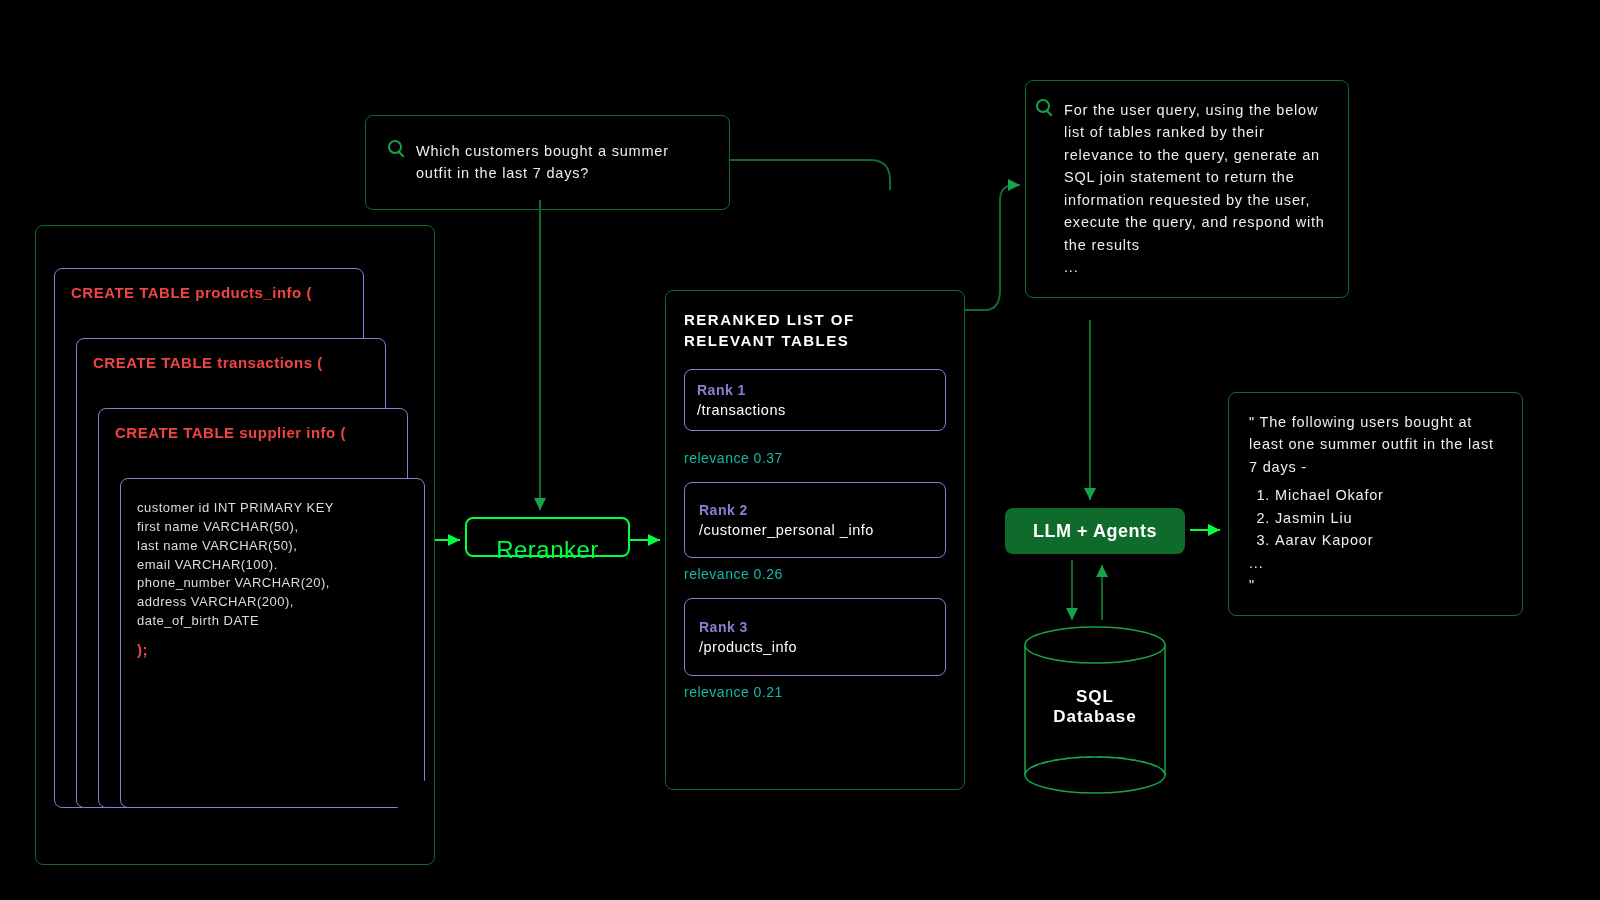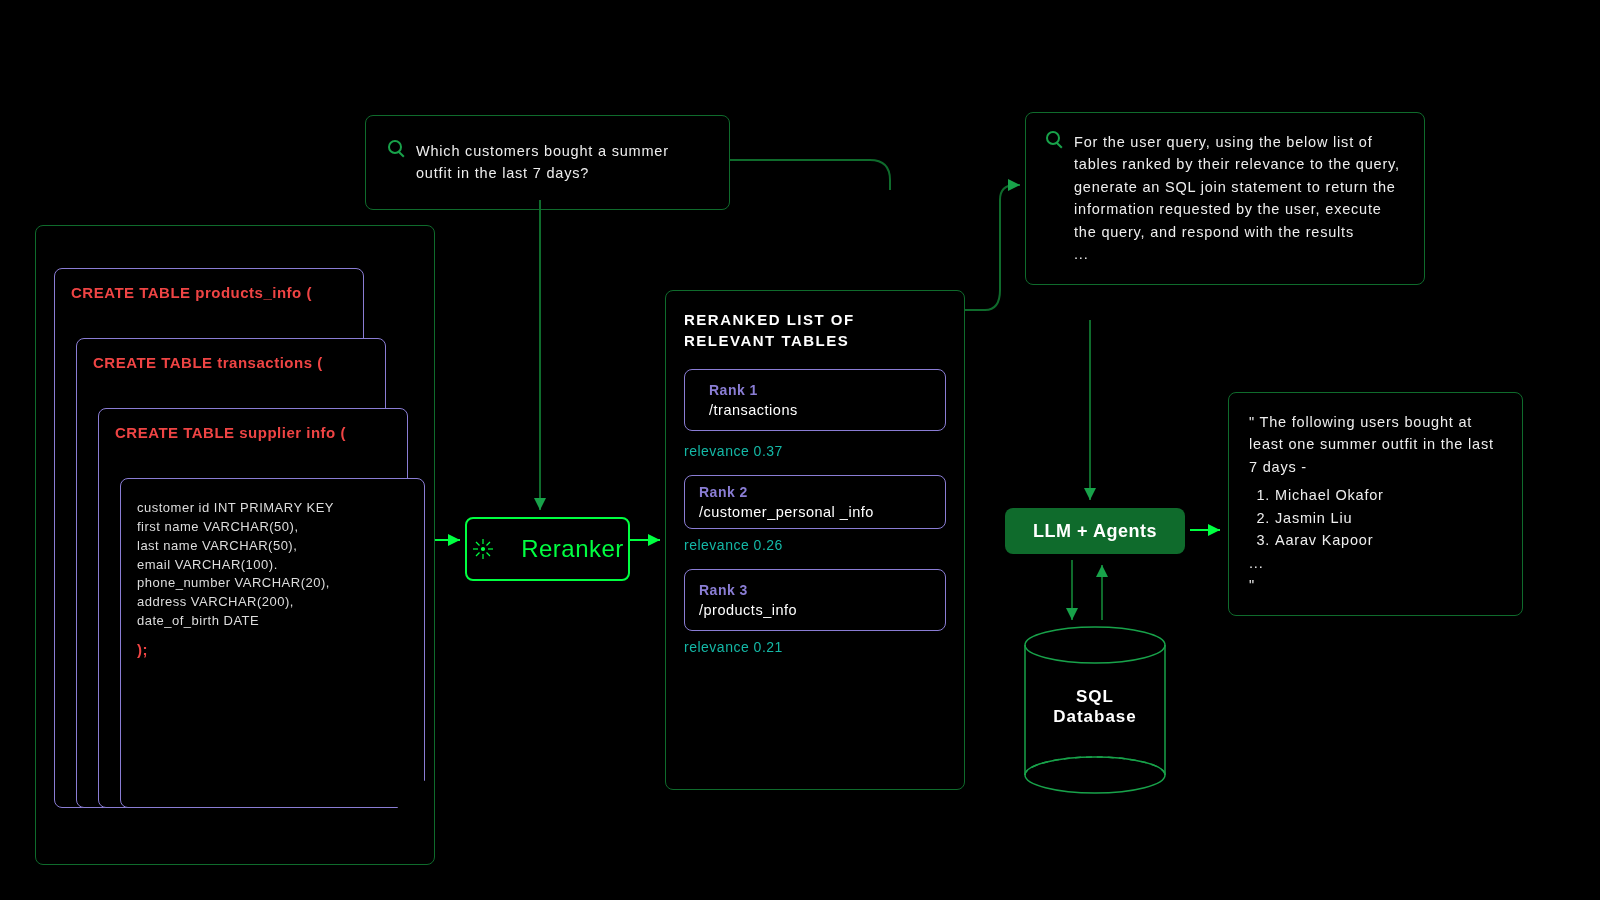--- a/index.html
+++ b/index.html
@@ -147,59 +147,59 @@
           <div class="mono-small">phone_number VARCHAR(20),</div>
           <div class="mono-small">address VARCHAR(200),</div>
           <div class="mono-small">date_of_birth DATE</div>
         </div>
       <div class="mono-bold" style="margin-top:10px;">);</div>
       <div class="page-fold"></div>
     </div>
   </div>
 </div>
 
-<div class="box bright-green-border" style="left:465px; top:517px; width:165px; height:64px; display:flex; align-items:center; justify-content:center; gap:26px;">
+<div class="box bright-green-border" style="left:465px; top:517px; width:165px; height:40px; display:flex; align-items:center; justify-content:center; gap:26px;flex-direction:column;">
   <svg width="24" height="24" viewBox="0 0 24 24">
     <g stroke="#00ff41" stroke-width="1.2">
       <circle cx="12" cy="12" r="1.5" fill="#00ff41"></circle>
       <line x1="12" y1="2" x2="12" y2="7"></line>
       <line x1="12" y1="17" x2="12" y2="22"></line>
       <line x1="2" y1="12" x2="7" y2="12"></line>
       <line x1="17" y1="12" x2="22" y2="12"></line>
       <line x1="5" y1="5" x2="8.5" y2="8.5"></line>
       <line x1="15.5" y1="15.5" x2="19" y2="19"></line>
       <line x1="5" y1="19" x2="8.5" y2="15.5"></line>
       <line x1="15.5" y1="8.5" x2="19" y2="5"></line>
     </g>
   </svg>
   <span style="color:#00ff41; font-size:24px; font-weight:500; letter-spacing:0.5px;">Reranker</span>
 </div>
 
 <div class="box green-border" style="left:665px; top:290px; width:300px; height:500px; padding:18px;">
   <div class="title" style="line-height:1.4;">RERANKED LIST OF RELEVANT TABLES</div>
   <div id="rank-list" style="margin-top:18px;">
-      <div class="box purple-border" style="position: relative; padding: 12px 24px; margin-bottom: 12px;">
+      <div class="box purple-border" style="position: relative; padding: 12px 12px; margin-bottom: 19px;">
         <div class="rank-label">Rank 1</div>
         <div class="rank-path">/transactions</div>
       </div>
       <div class="rank-rel" style="margin-bottom: 16px;">relevance 0.37</div>
-      <div class="box purple-border" style="position: relative; padding: 8px 14px; margin-bottom: 8px;">
+      <div class="box purple-border" style="position: relative; padding: 19px 14px; margin-bottom: 8px;">
         <div class="rank-label">Rank 2</div>
         <div class="rank-path">/customer_personal _info</div>
       </div>
       <div class="rank-rel" style="margin-bottom: 16px;">relevance 0.26</div>
-      <div class="box purple-border" style="position: relative; padding: 12px 14px; margin-bottom: 8px;">
+      <div class="box purple-border" style="position: relative; padding: 20px 14px; margin-bottom: 8px;">
         <div class="rank-label">Rank 3</div>
         <div class="rank-path">/products_info</div>
       </div>
       <div class="rank-rel" style="margin-bottom: 16px;">relevance 0.21</div>
     </div>
 </div>
 
-<div class="box green-border" style="left:1025px; top:80px; width:400px; padding:18px 20px; display:flex; align-items:flex-start;margin-top:32px;">
+<div class="box green-border" style="left:1025px; top:80px; width:324px; padding:18px 10px; display:flex; align-items:flex-start;">
   <span class="search-icon"></span>
   <div>
     <div class="body-text">For the user query, using the below list of tables ranked by their relevance to the query, generate an SQL join statement to return the information requested by the user, execute the query, and respond with the results</div>
     <div class="body-text">...</div>
   </div>
 </div>
 
 <div class="box" style="left:1005px; top:508px; width:180px; height:46px; background:#0f6b2c; display:flex; align-items:center; justify-content:center;">
   <span style="color:#fff; font-weight:700; font-size:18px; letter-spacing:0.5px;">LLM + Agents</span>
 </div>

